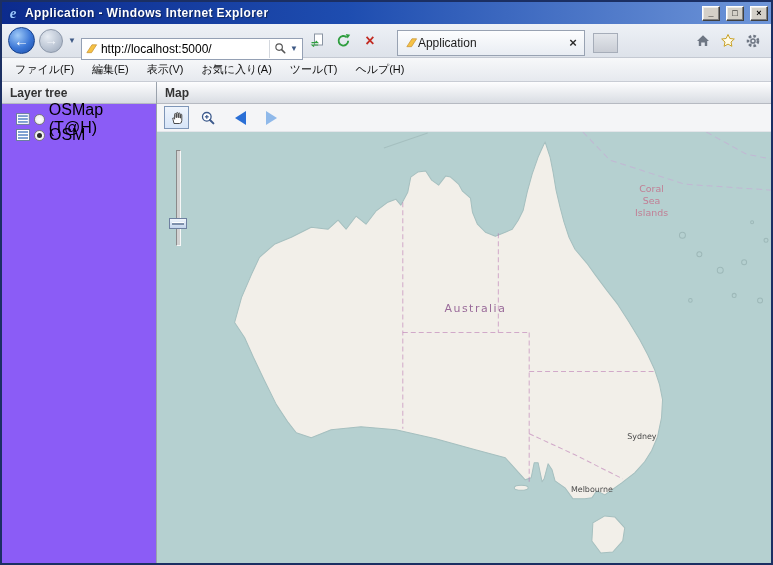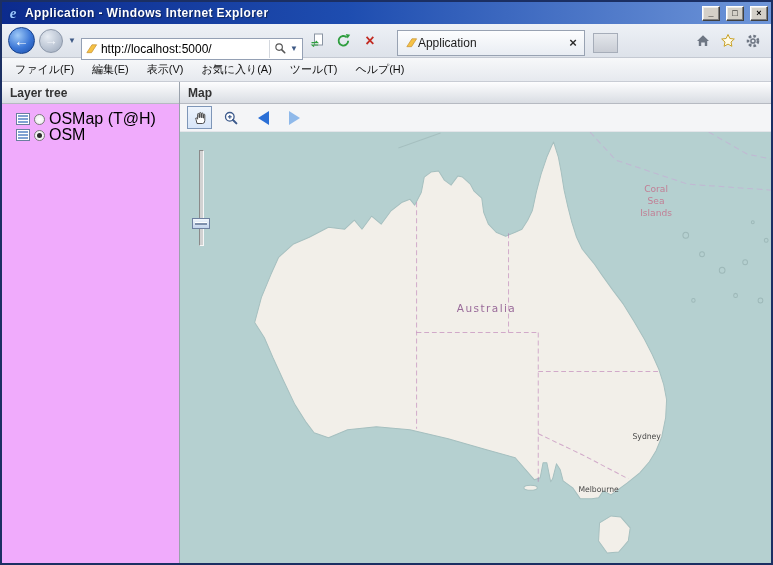--- a/index.html
+++ b/index.html
@@ -40,21 +40,21 @@
   .tab-close{font-size:13px;font-weight:bold;color:#2b2b2b;}
   .newtab{width:25px;height:20px;margin-left:4px;position:relative;top:2px;flex:none;
     background:linear-gradient(#e3e6eb,#c9cdd5);border:1px solid #a6adb9;}
   .right-icons{margin-left:auto;display:flex;align-items:center;gap:9px;padding-right:4px;}
   
   .menubar{height:24px;display:flex;align-items:center;padding:0 4px;
     background:linear-gradient(#f7f8fa,#e6e9ee);border-bottom:1px solid #c8ccd4;}
   .menu-item{font-size:11px;color:#111;padding:3px 9px;white-space:nowrap;}
   
   .content{display:flex;height:481px;background:#fff;}
-  .sidebar{width:178px;flex:none;border-right:1px solid #9aa2ac;display:flex;flex-direction:column;background:#f0abfc;}
+  .sidebar{width:155px;flex:none;border-right:1px solid #9aa2ac;display:flex;flex-direction:column;background:#8b5cf6;}
   .panel-header{height:22px;flex:none;display:flex;align-items:center;padding:0 8px;
     background:linear-gradient(#fdfdfe,#d9dde3);border-bottom:1px solid #b6bac2;
     font-weight:bold;font-size:12px;color:#333;}
   .tree{padding:7px 2px 0 14px;}
   .tree-row{display:flex;align-items:center;gap:4px;height:16px;font-size:16px;color:#000;}
   .radio{width:11px;height:11px;border-radius:50%;border:1px solid #7a7a7a;flex:none;
     background:radial-gradient(#fff,#e9e9e9);position:relative;}
   .radio.checked::after{content:'';position:absolute;left:2px;top:2px;width:5px;height:5px;border-radius:50%;background:#2b2b2b;}
   .mappanel{flex:1;display:flex;flex-direction:column;min-width:0;}
   .maptoolbar{height:28px;flex:none;display:flex;align-items:center;gap:6px;padding:0 7px;

